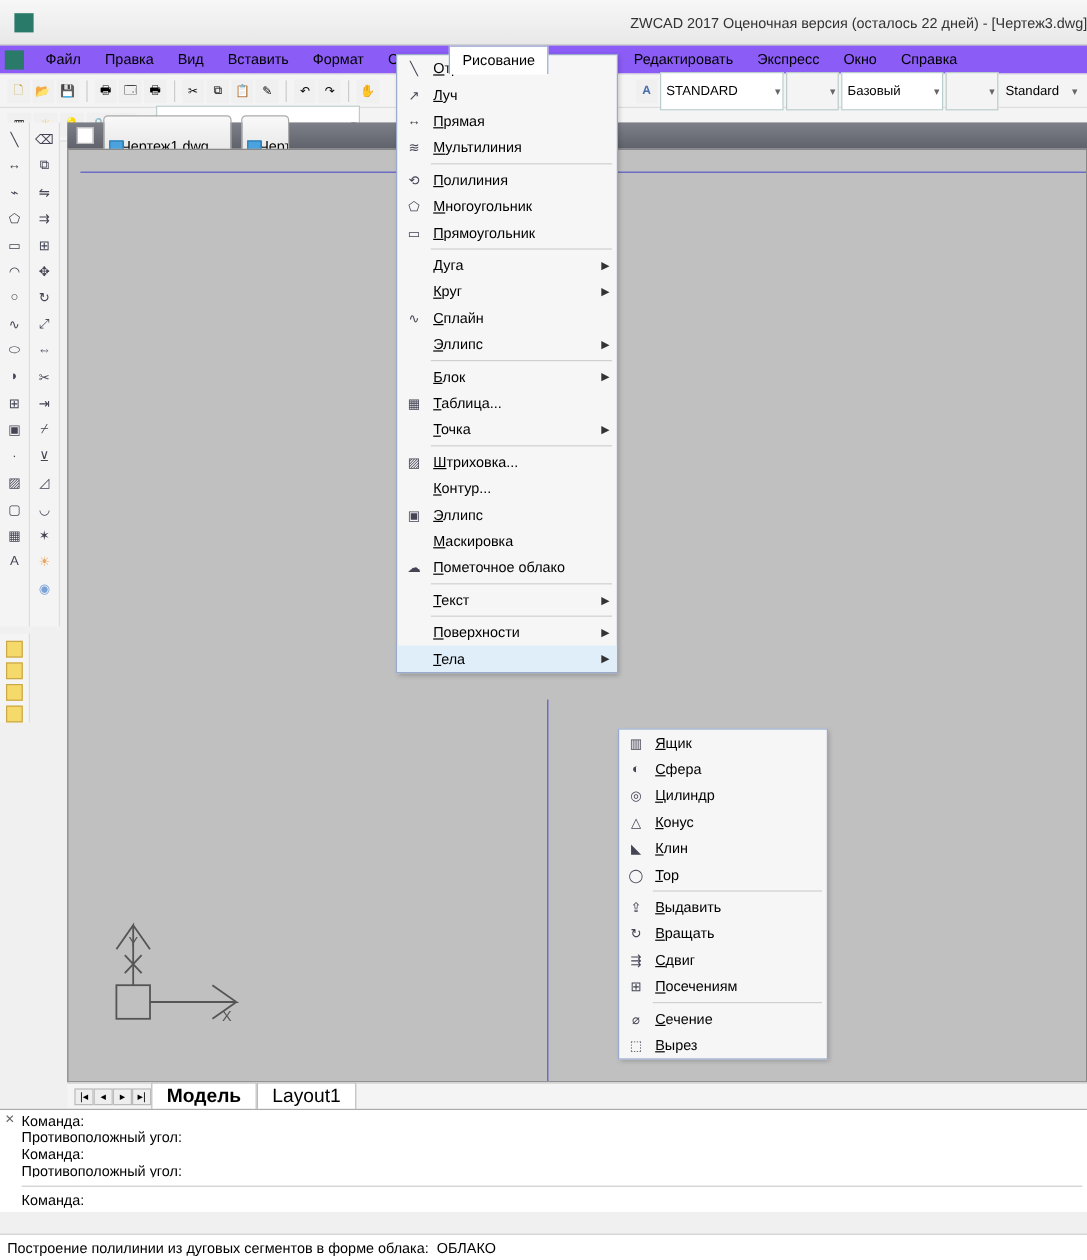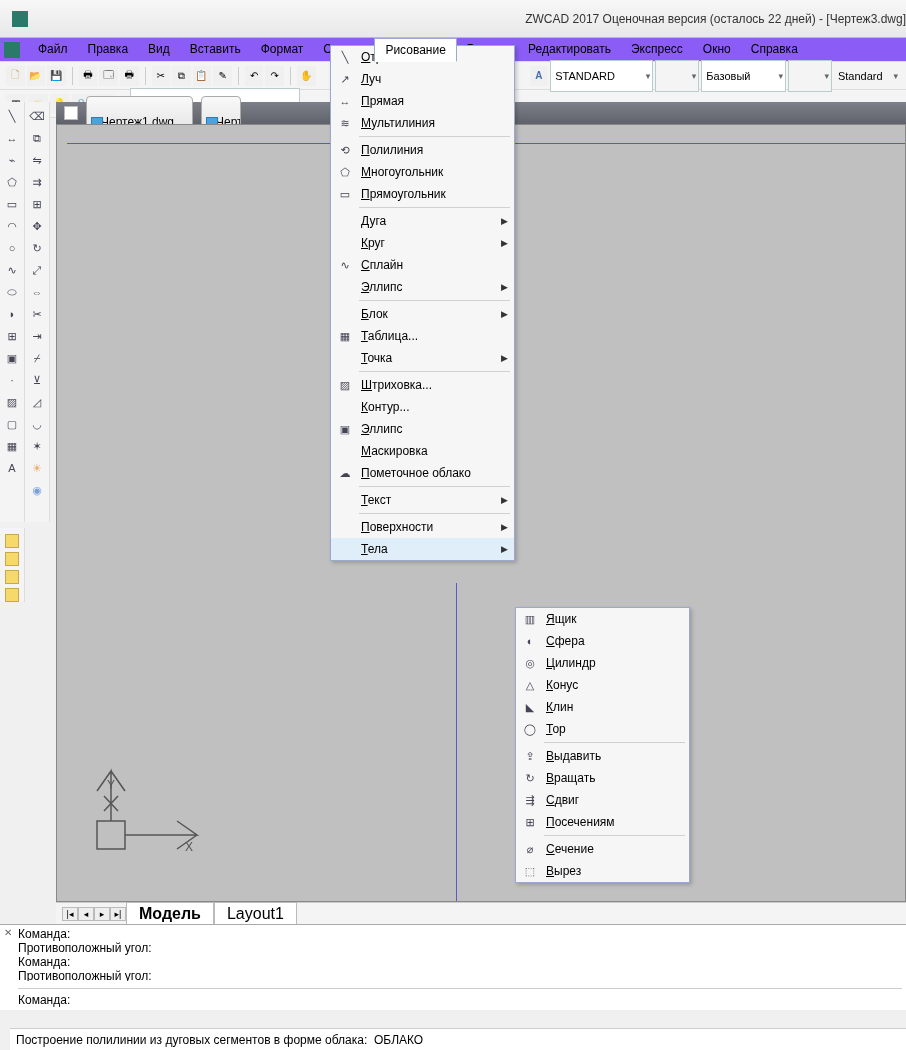--- a/index.html
+++ b/index.html
@@ -55,21 +55,21 @@
 .mtabs .mtab.active { font-weight: bold; }
 
 
 .cmdwin { position: absolute; left: 0; right: 0; bottom: 40px; height: 86px; background: #fff; border-top: 1px solid #aaa; font-family: "Courier New", monospace; font-size: 12px; }
 .cmdwin .x { position: absolute; left: 4px; top: 2px; font-size: 10px; color: #666; cursor: default; }
 .cmdwin .hist { position: absolute; left: 18px; top: 2px; right: 4px; height: 54px; overflow: hidden; line-height: 14px; }
 .cmdwin .hist div { white-space: pre; }
 .cmdwin .prompt { position: absolute; left: 18px; right: 4px; bottom: 4px; height: 18px; border-top: 1px solid #ccc; padding-top: 4px; }
 
 
-.status { position: absolute; left: 10px; right: 0; bottom: 0; height: 22px; background: #fff; border-top: 1px solid #ccc; display: flex; align-items: center; padding: 0 6px; font-size: 12px; }
+.status { position: absolute; left: 0; right: 0; bottom: 0; height: 22px; background: #fff; border-top: 1px solid #ccc; display: flex; align-items: center; padding: 0 6px; font-size: 12px; }
 
 
 .menu { position: absolute; background: #f6f6f6; border: 1px solid #9ac; box-shadow: 2px 2px 4px rgba(0,0,0,0.2); z-index: 10; }
 .menu.main { top: 45px; left: 330px; width: 185px; }
 .menu .row { height: 22px; display: flex; align-items: center; padding-left: 30px; position: relative; cursor: default; }
 .menu .row:hover, .menu .row.hl { background: #e0eef9; }
 .menu .row .ic { position: absolute; left: 6px; width: 16px; height: 16px; display: flex; align-items: center; justify-content: center; font-size: 11px; color: #445; }
 .menu .row .arr { position: absolute; right: 6px; font-size: 9px; color: #333; }
 .menu .msep { height: 1px; background: #d0d0d0; margin: 2px 4px 2px 28px; }
 .menu .row .lbl::first-letter { text-decoration: underline; }

